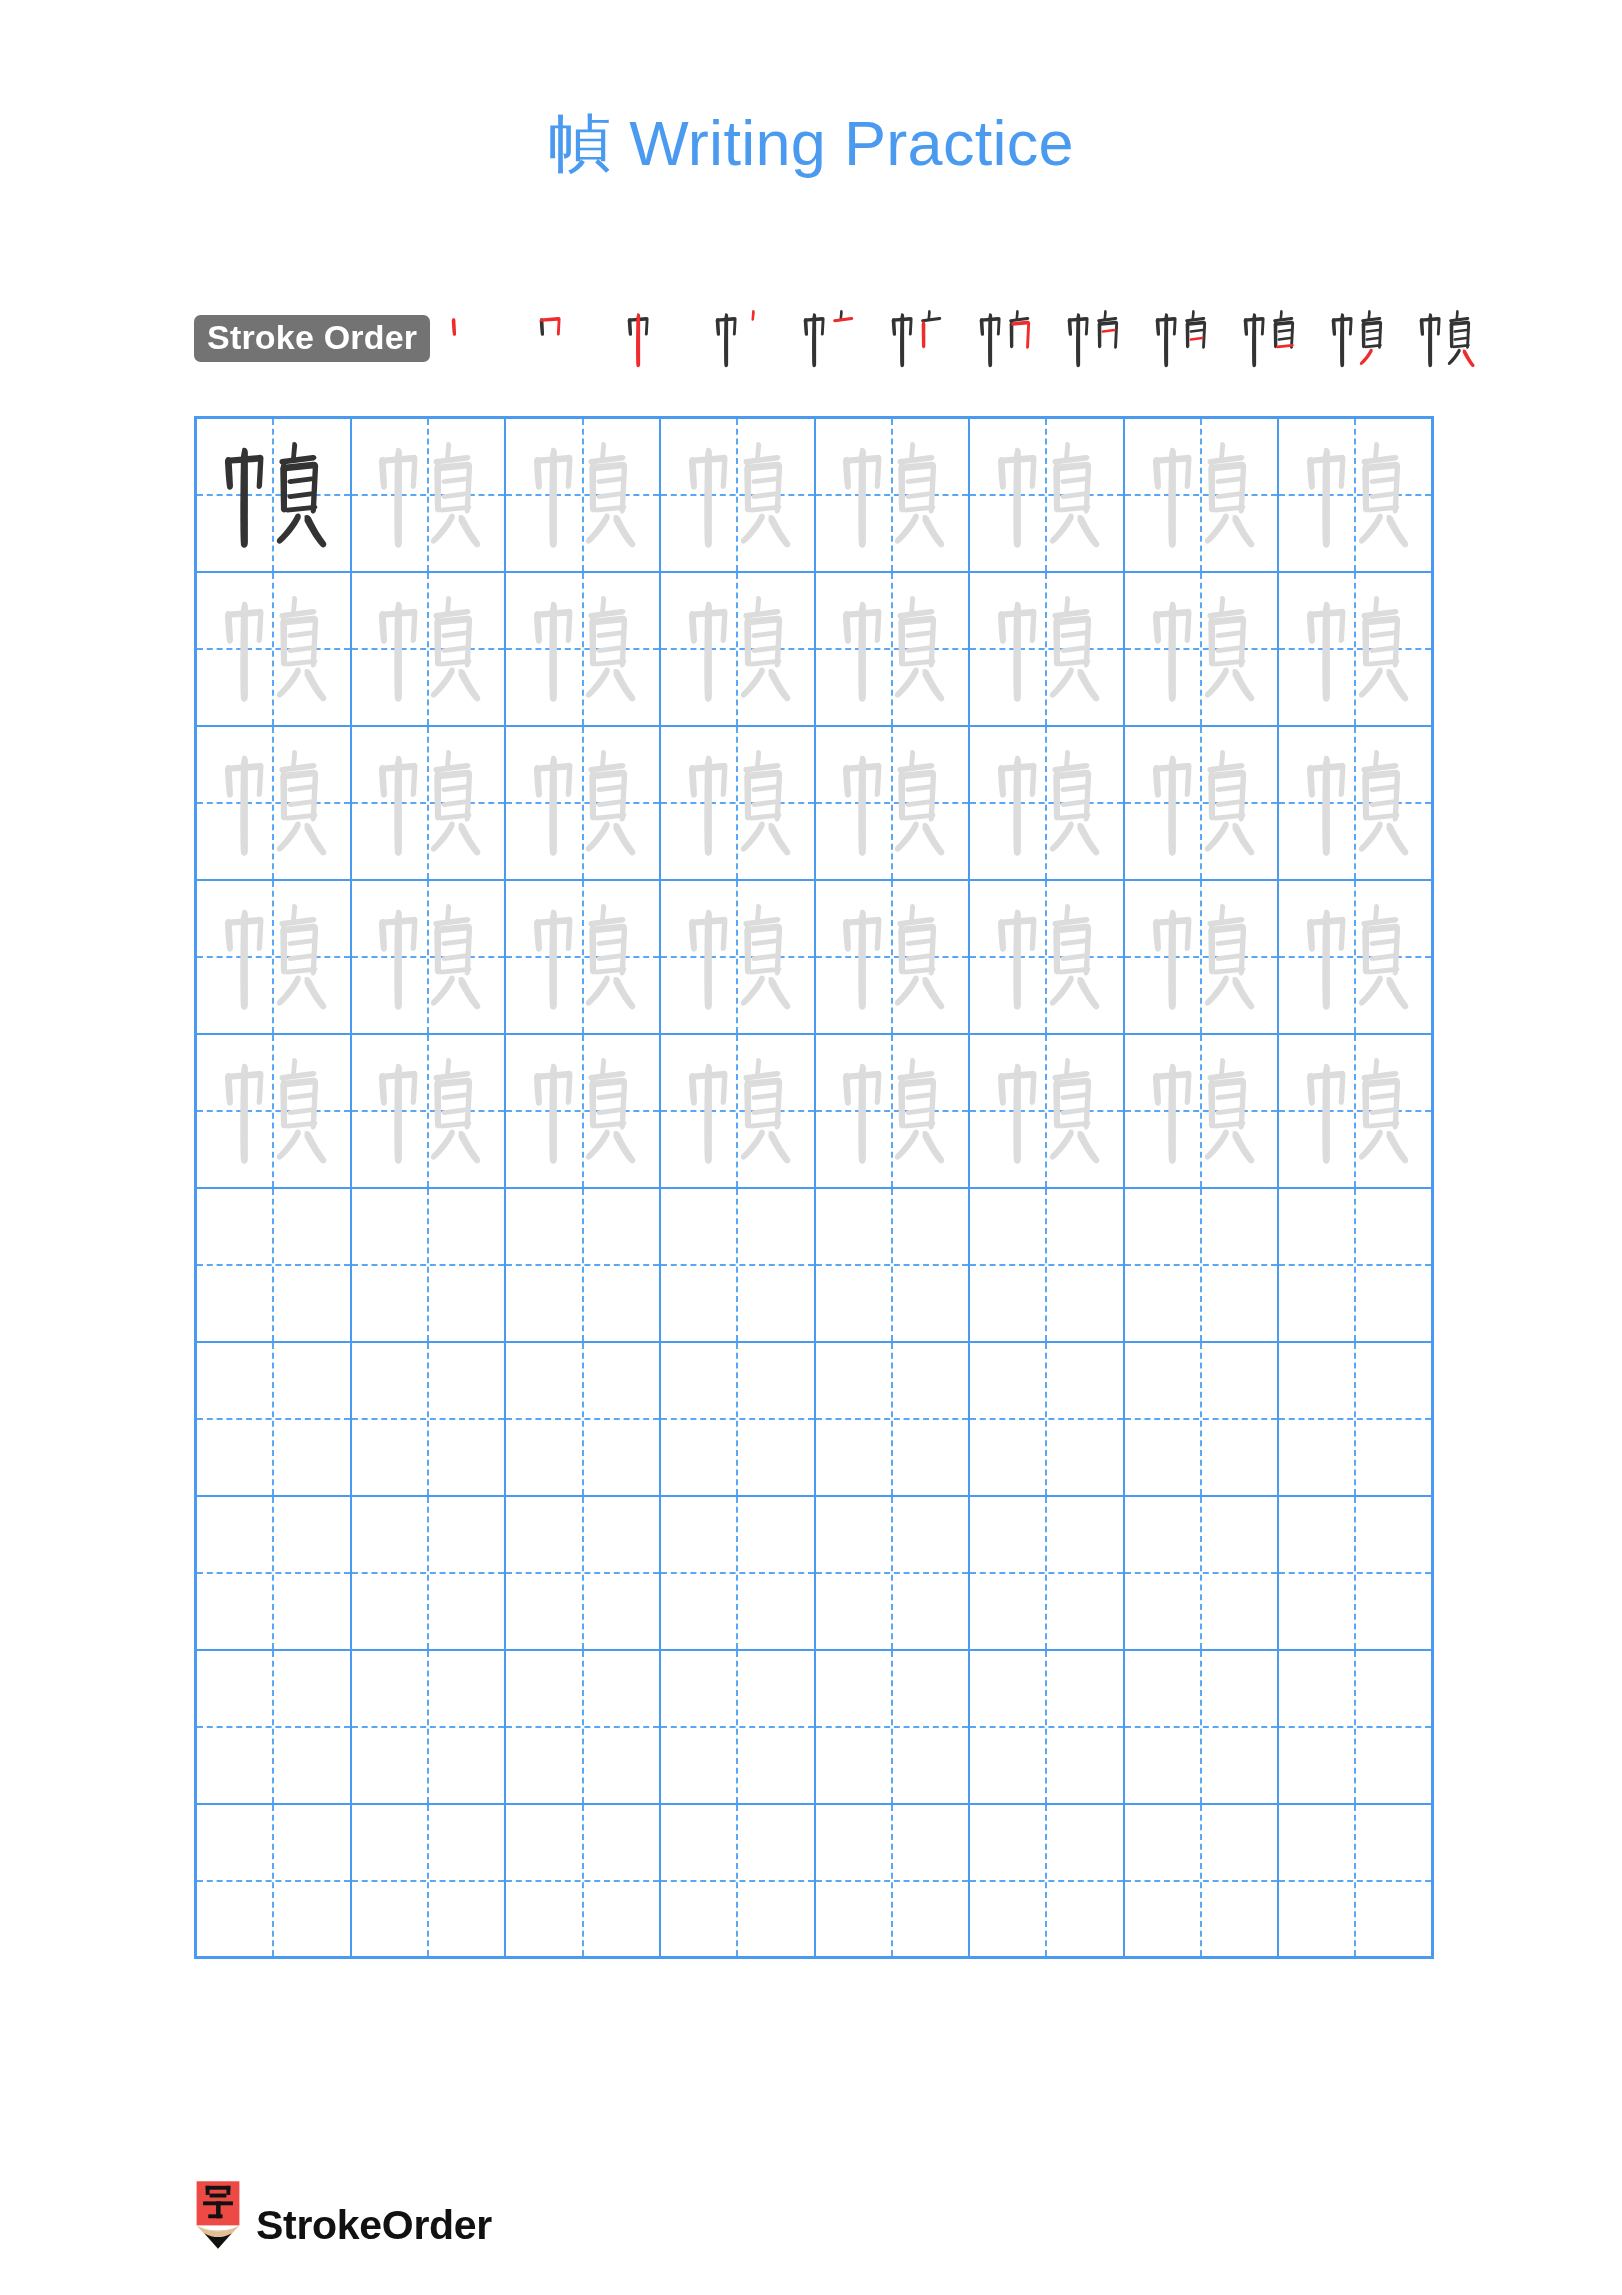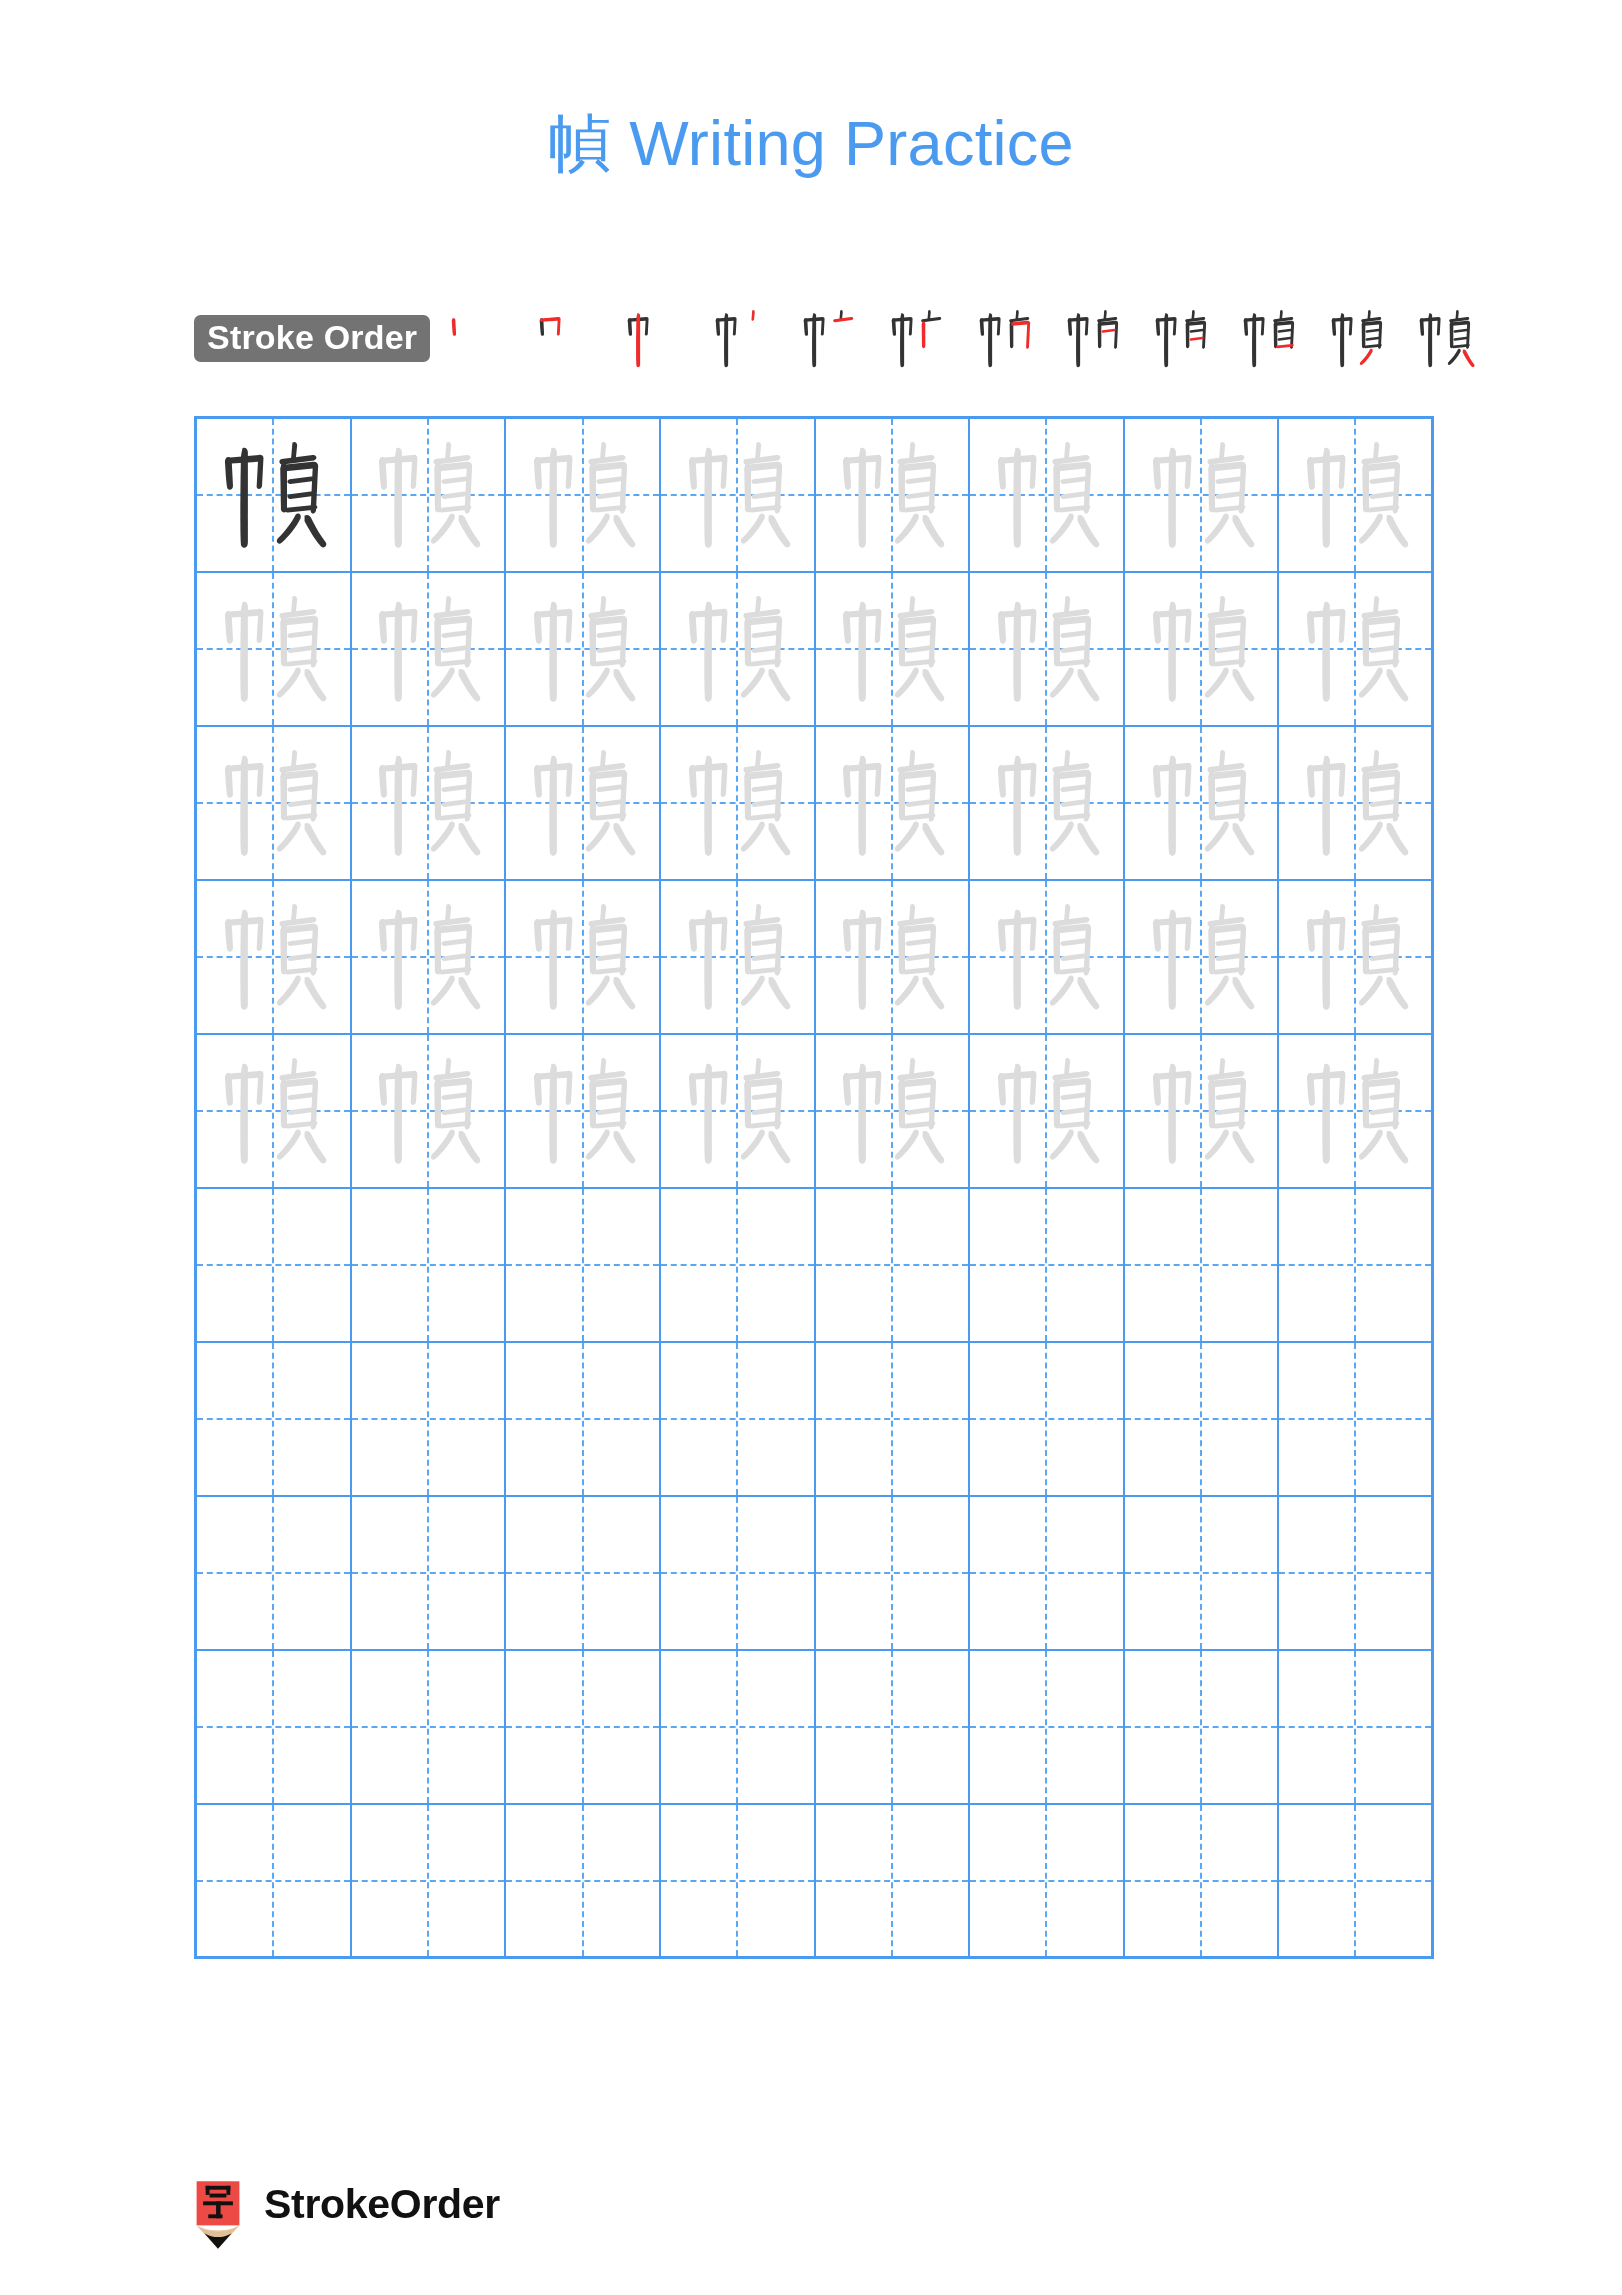--- a/index.html
+++ b/index.html
@@ -156,22 +156,22 @@
   }
   .footer-url {
     color: #4a9bf0;
     font-size: 34px;
     text-decoration: none;
     white-space: nowrap;
     letter-spacing: -0.3px;
   }
   .brand {
     display: flex;
-    align-items: flex-start;
-    gap: 22px;
+    align-items: flex-end;
+    gap: 14px;
     margin-right: 113px;
   }
   .brand-mark {
     position: relative;
     width: 48px;
     height: 68px;
     flex: 0 0 auto;
   }
   .brand-name {
     color: #111111;

